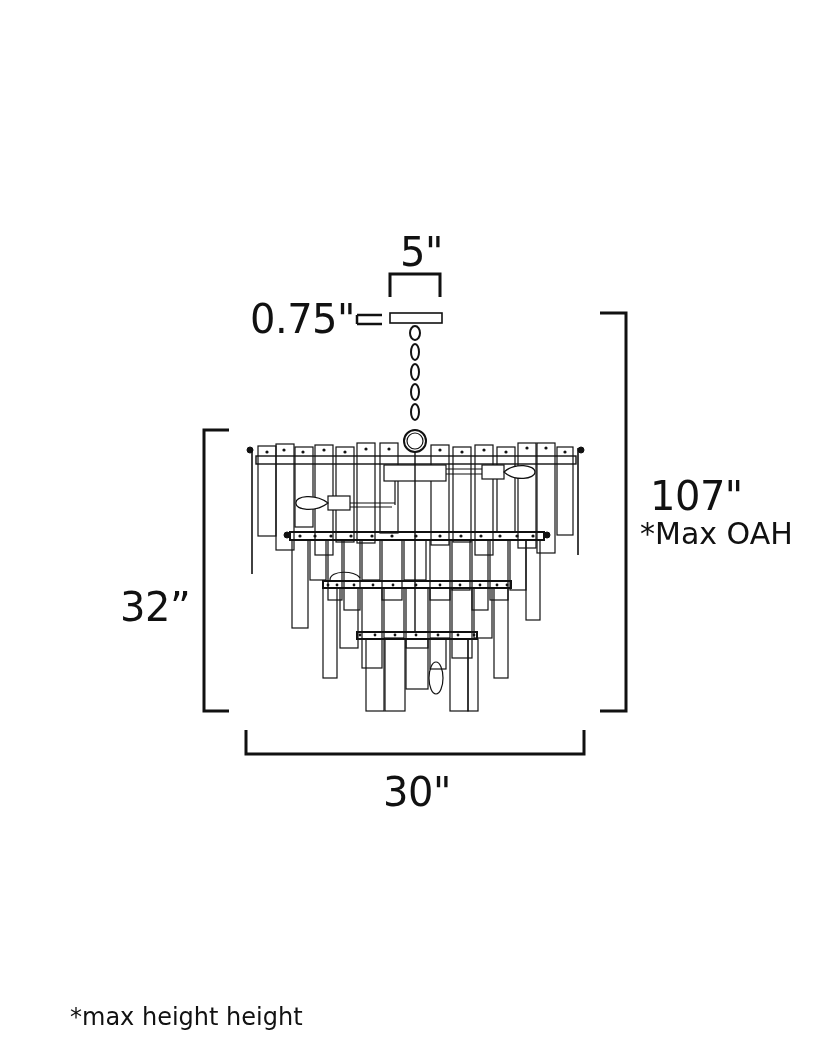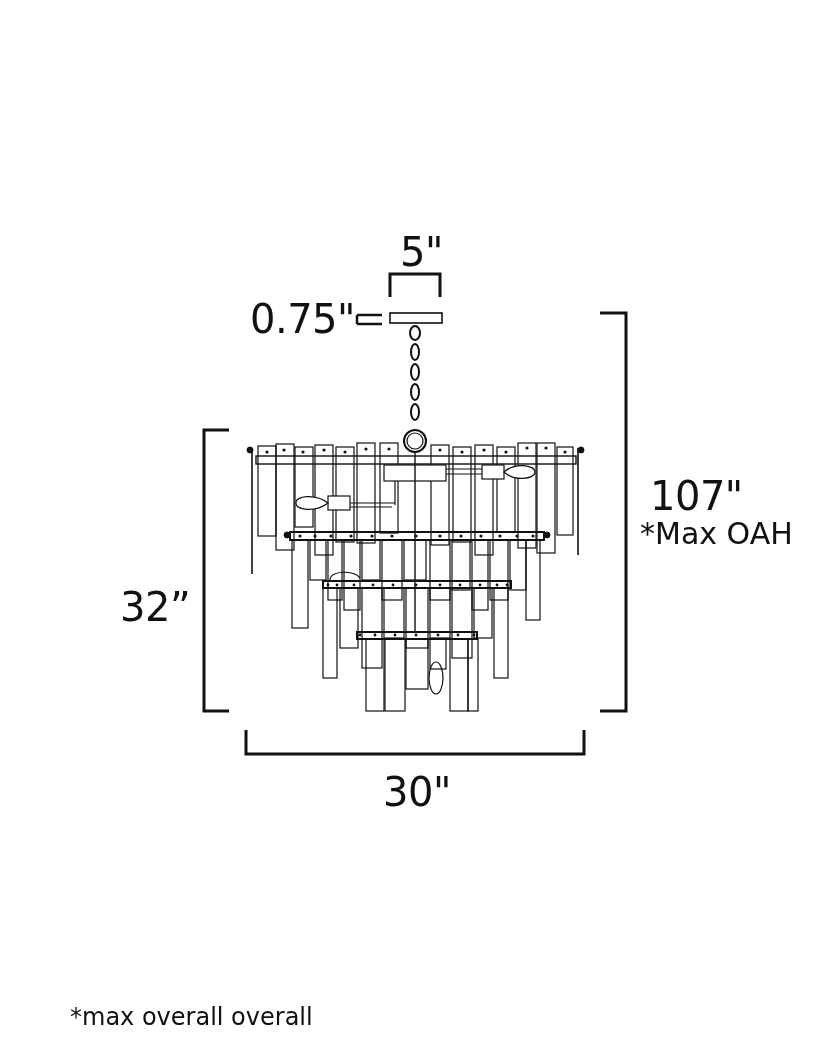--- a/index.html
+++ b/index.html
@@ -178,13 +178,13 @@
 
   <polyline points="246,730 246,754 584,754 584,730" stroke="#111" stroke-width="3" fill="none"></polyline>
 </svg>
 
 <div class="lbl dim-big" style="left:400px; top:232px;">5"</div>
 <div class="lbl dim-big" style="left:250px; top:299px;">0.75"</div>
 <div class="lbl dim-big" style="left:650px; top:476px;">107"</div>
 <div class="lbl dim-sub" style="left:640px; top:519px;">*Max OAH</div>
 <div class="lbl dim-big" style="left:120px; top:578px;margin-top:9px;">32”</div>
 <div class="lbl dim-big" style="left:383px; top:772px;">30"</div>
-<div class="lbl note" style="left:70px; top:1005px;">*max overall overall</div>
+<div class="lbl note" style="left:70px; top:1005px;">*max height height</div>
 
 </body></html>

